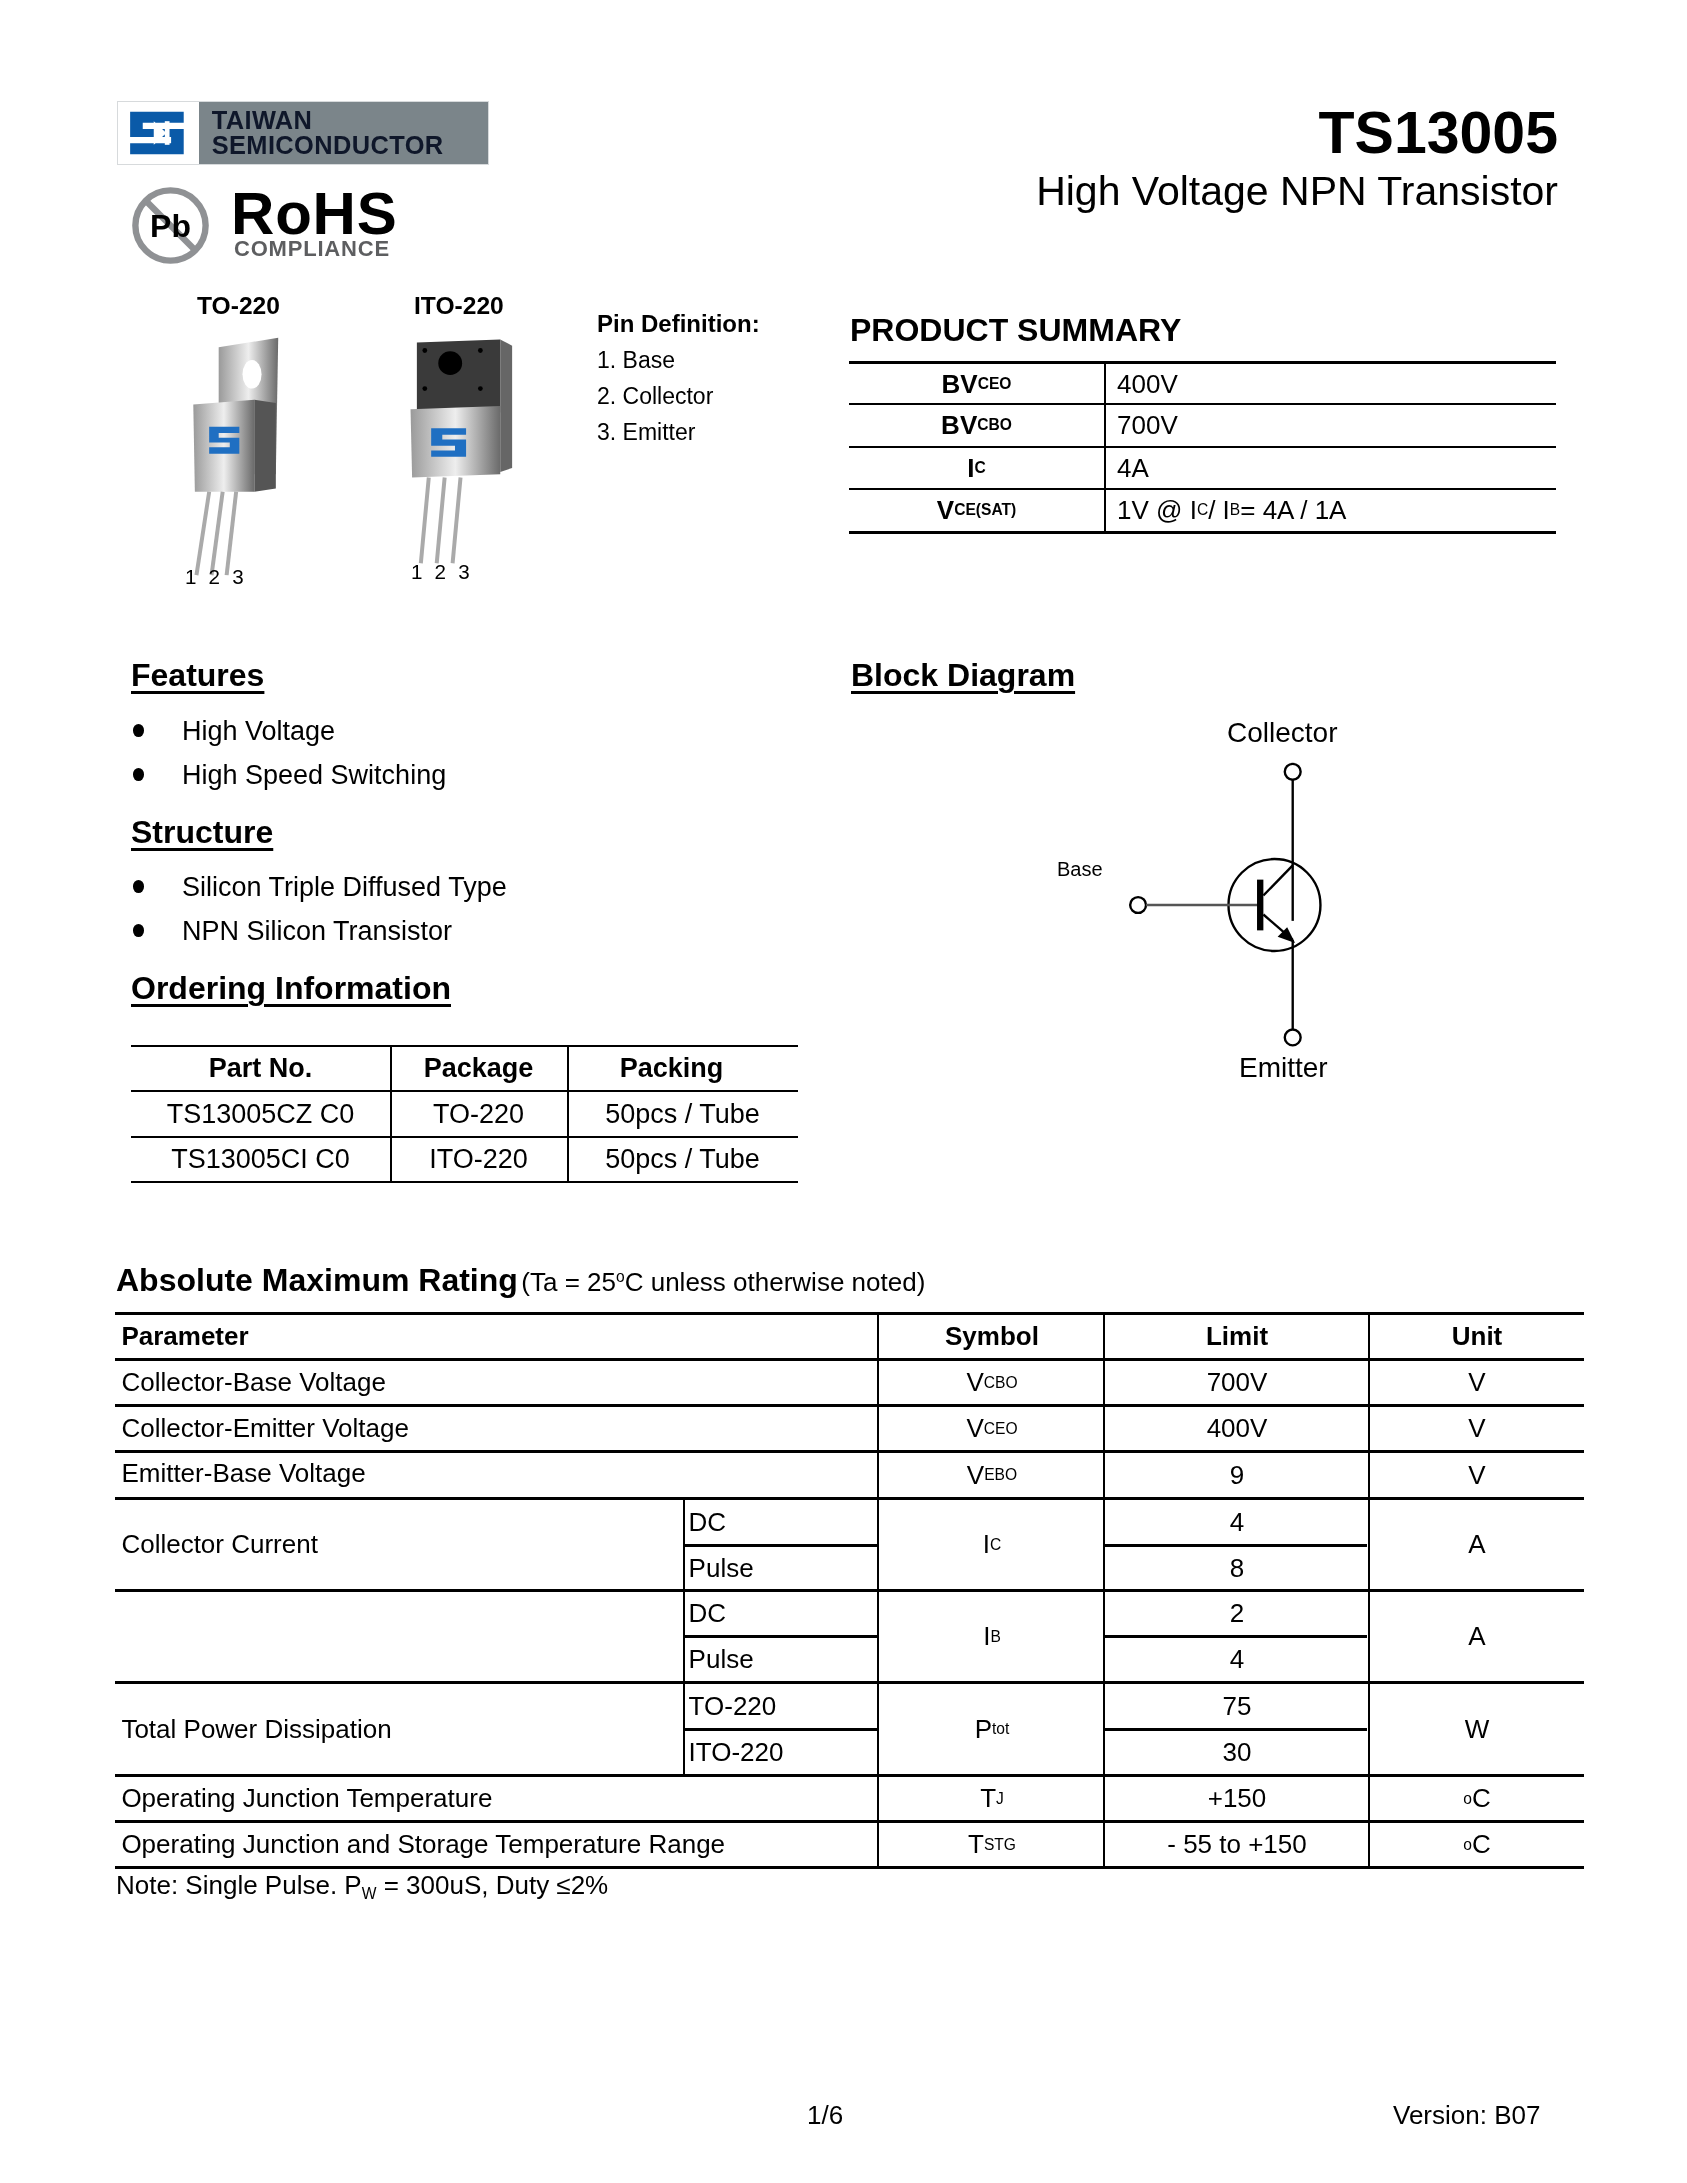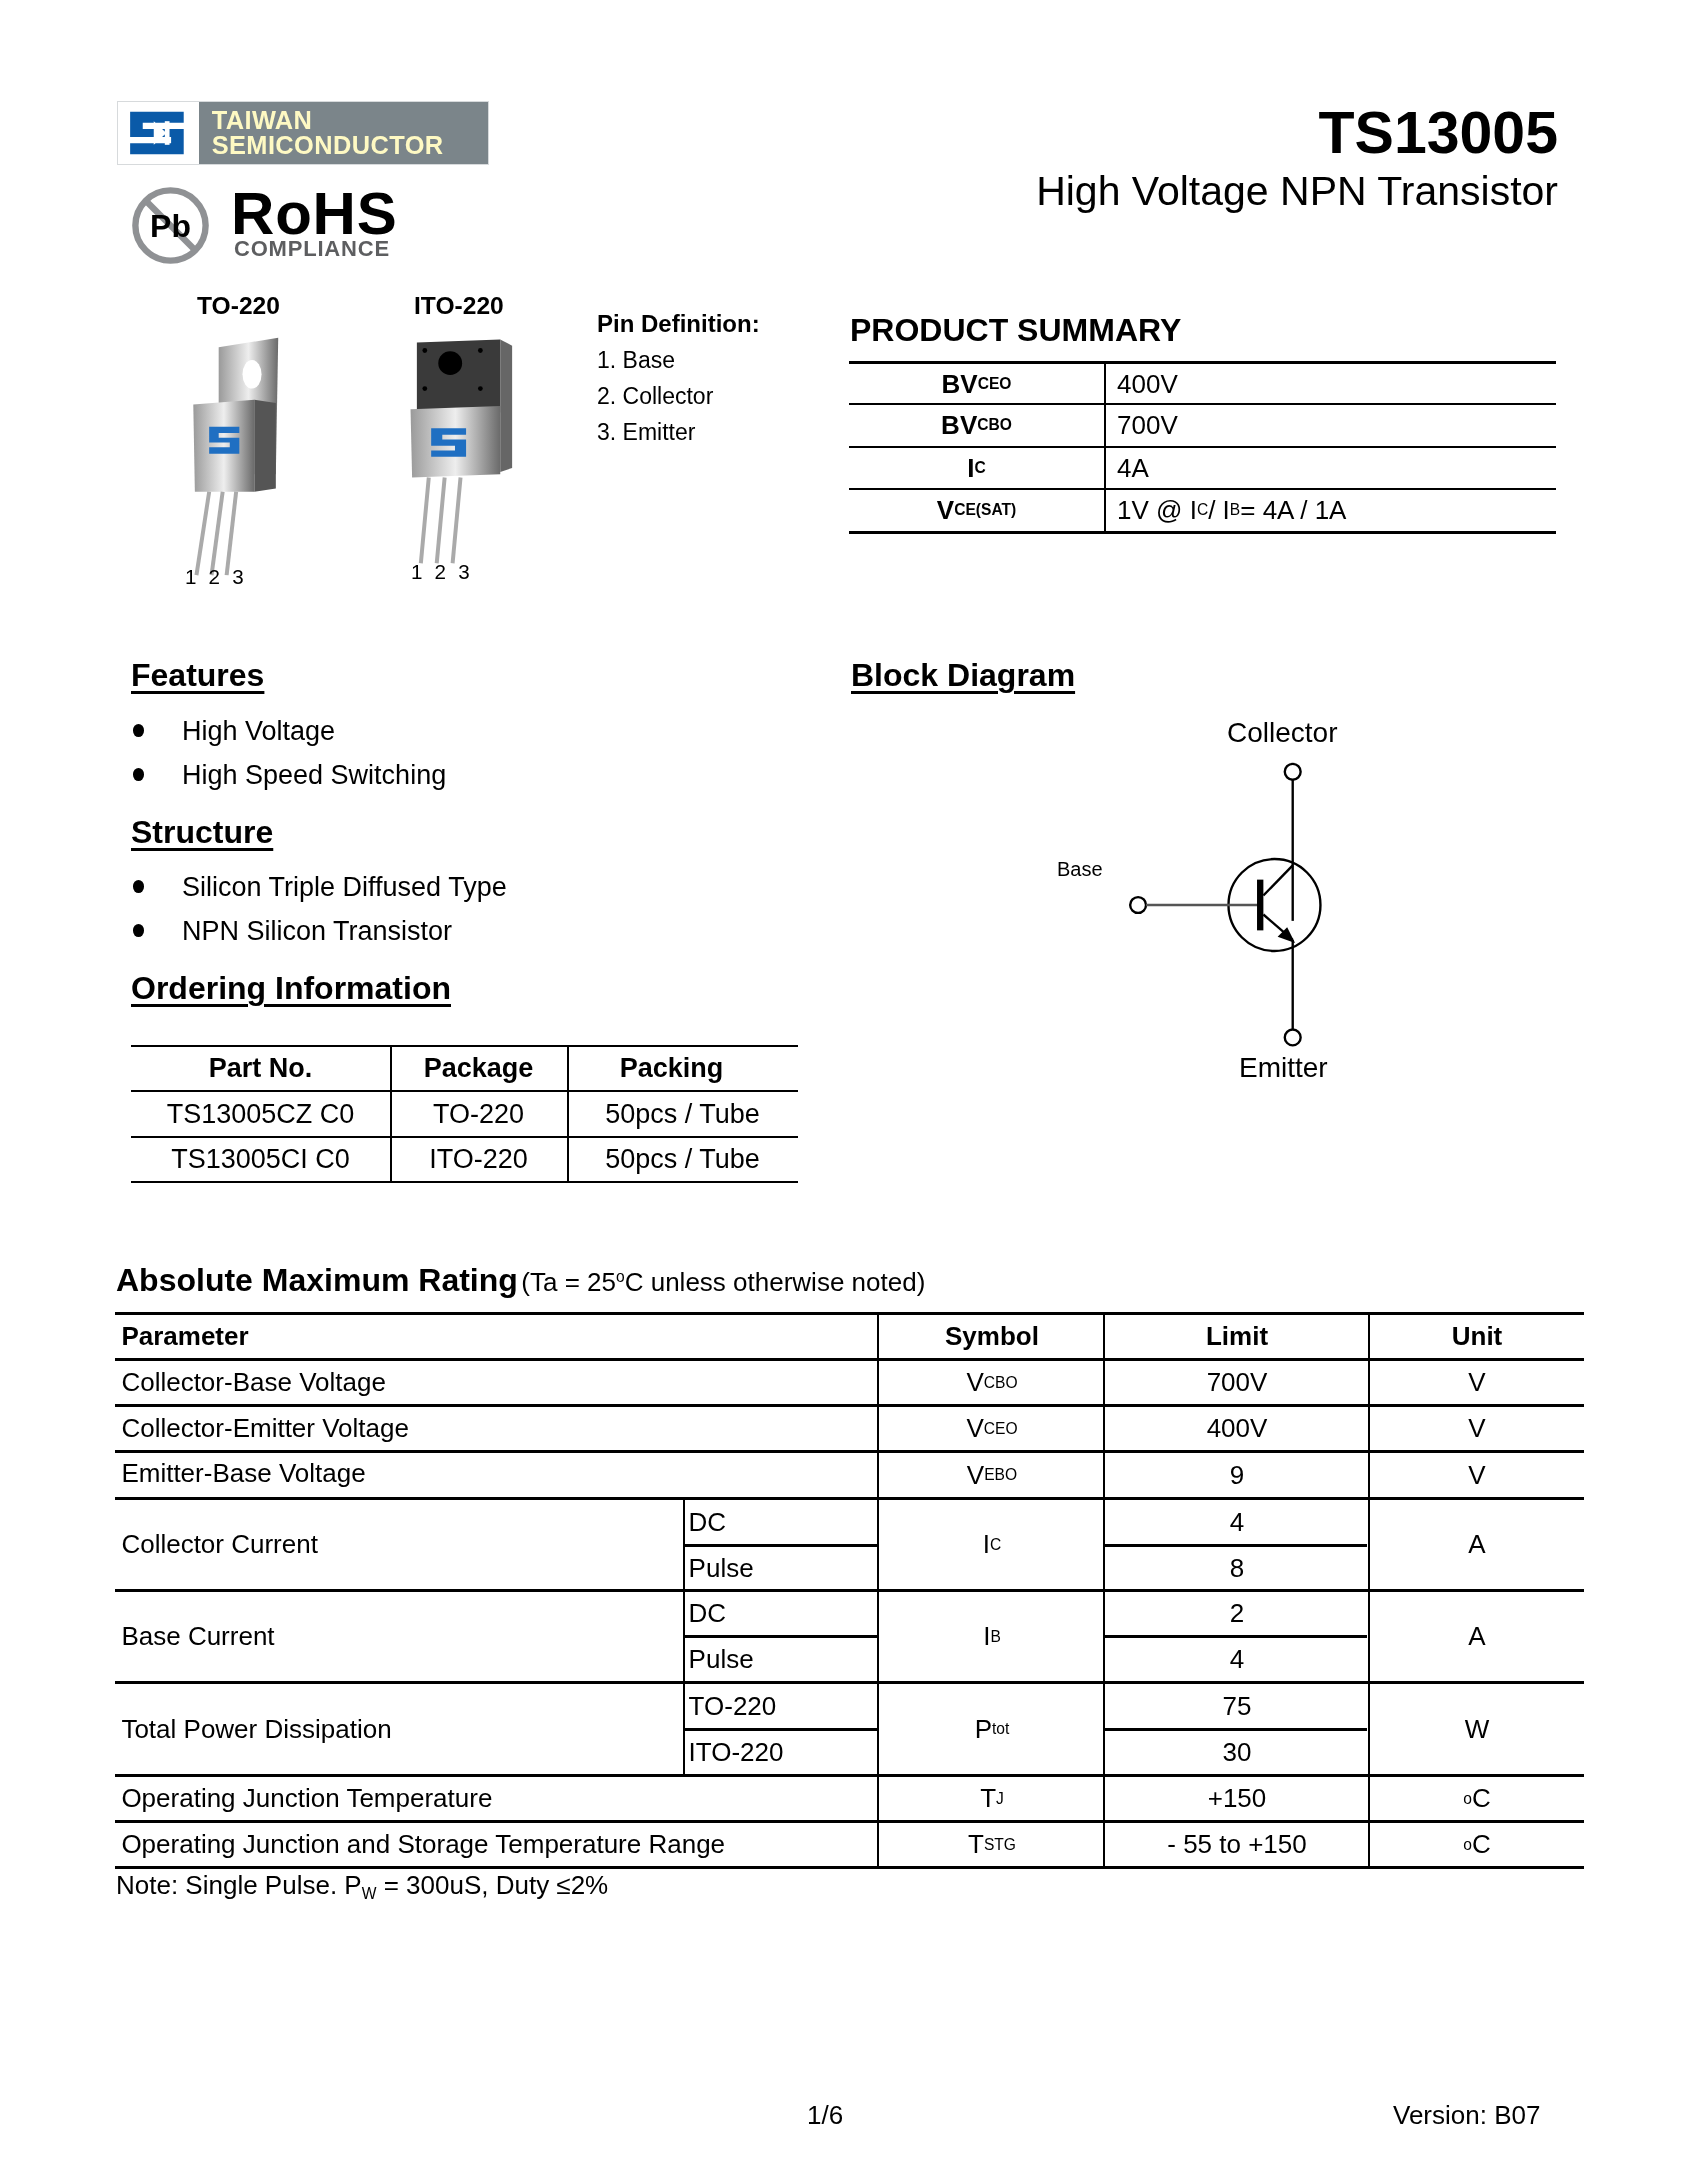--- a/index.html
+++ b/index.html
@@ -6,21 +6,21 @@
   body { width: 1687px; height: 2183px; position: relative; overflow: hidden;
          font-family: "Liberation Sans", sans-serif; color: #000; }
   .abs { position: absolute; }
   .b { font-weight: bold; }
   sub { font-size: 0.6em; vertical-align: -0.35em; line-height: 0; }
   sup { font-size: 0.6em; vertical-align: 0.6em; line-height: 0; }
 
   
   .logo { left: 117px; top: 101px; width: 372px; height: 64px; display: flex; border: 0.8px solid #d7dadc; box-sizing: border-box; }
   .logo-mark { width: 81px; background: #fff; display:flex; align-items:center; justify-content:center; }
-  .logo-text { flex: 1; background: #7b858a; color: #fef9c3; font-weight: bold; font-size: 25.4px; line-height: 24.6px; padding: 6.4px 0 0 12.7px; letter-spacing: 0.4px; }
+  .logo-text { flex: 1; background: #7b858a; color: #0f172a; font-weight: bold; font-size: 25.4px; line-height: 24.6px; padding: 6.4px 0 0 12.7px; letter-spacing: 0.4px; }
   .rohs { left: 129px; top: 184px; width: 270px; height: 79px; }
   .rohs-title { position:absolute; left: 102px; top: -4.8px; font-size: 60px; font-weight: bold; color: #000000; letter-spacing: 0.8px; }
   .rohs-sub { position:absolute; left: 105px; top: 52px; font-size: 22px; font-weight: bold; color: #5d5e60; letter-spacing: 0.8px; }
 
   .part-title { right: 129px; top: 99px; font-size: 59px; font-weight: bold; }
   .part-sub { right: 129px; top: 168px; font-size: 41px; }
 
   .pkg-label { font-size: 24.6px; font-weight: bold; }
   .pin-def { left: 597px; top: 306px; font-size: 23px; line-height: 36px; }
 
@@ -288,21 +288,20 @@
   <div class="cell" style="left:572px;top:188px;width:191px;height:44px;padding-left:1.6px">DC</div>
   <div class="cell" style="left:572px;top:235px;width:191px;height:42px;padding-left:1.6px">Pulse</div>
   <div class="cell c" style="left:765px;top:188px;width:224px;height:89px">
       <span>I</span>
       <sub>C</sub>
     </div>
   <div class="cell c" style="left:991px;top:188px;width:262px;height:44px">4</div>
   <div class="cell c" style="left:991px;top:235px;width:262px;height:42px">8</div>
   <div class="cell c" style="left:1255px;top:188px;width:214px;height:89px">A</div>
 
-  <div class="cell l" style="left:0;top:280px;width:568px;height:89px">Base Current</div>
   <div class="cell" style="left:572px;top:280px;width:191px;height:43px;padding-left:1.6px">DC</div>
   <div class="cell" style="left:572px;top:326px;width:191px;height:43px;padding-left:1.6px">Pulse</div>
   <div class="cell c" style="left:765px;top:280px;width:224px;height:89px">
       <span>I</span>
       <sub>B</sub>
     </div>
   <div class="cell c" style="left:991px;top:280px;width:262px;height:43px">2</div>
   <div class="cell c" style="left:991px;top:326px;width:262px;height:43px">4</div>
   <div class="cell c" style="left:1255px;top:280px;width:214px;height:89px">A</div>
 

